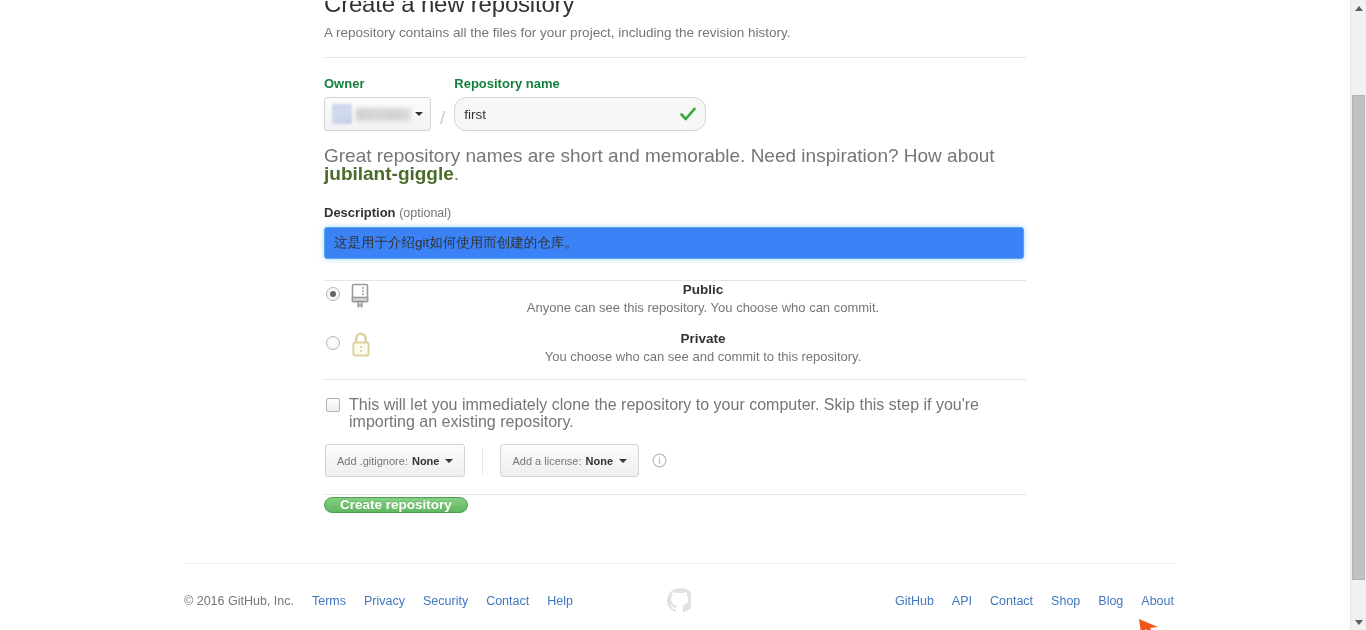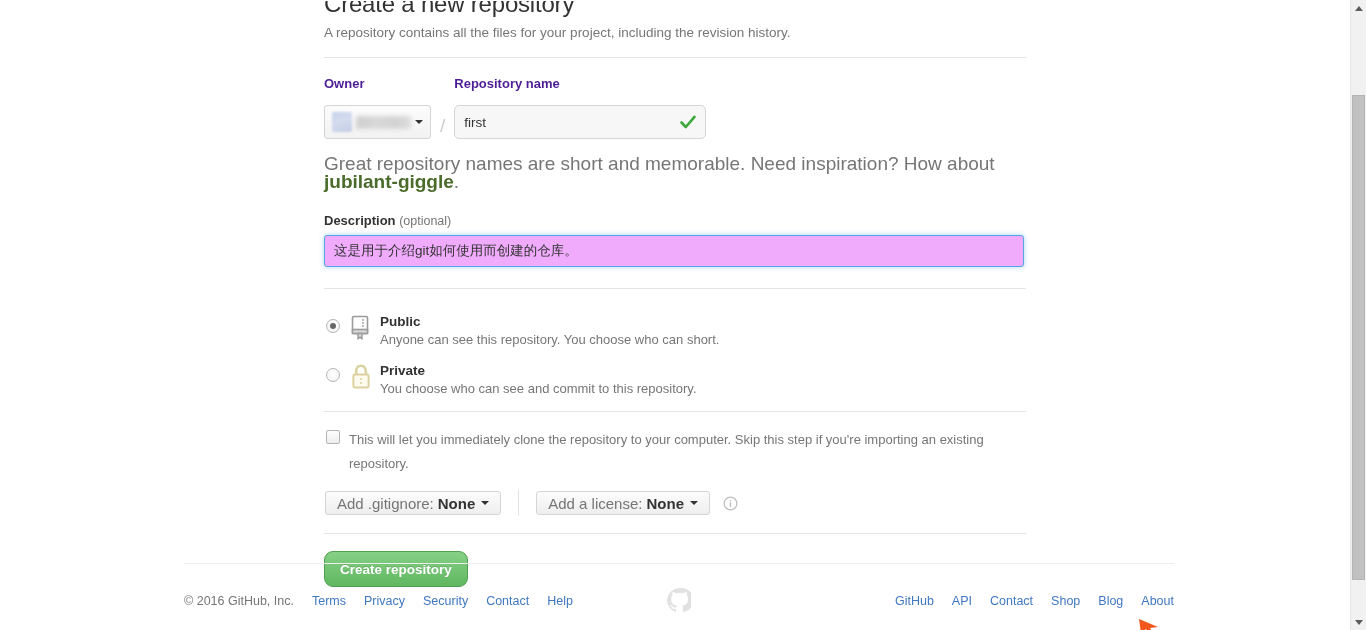--- a/index.html
+++ b/index.html
@@ -68,22 +68,22 @@
   
   .field-row {
     display: flex;
     align-items: flex-end;
     margin-top: 18px;
   }
   .field-label {
     display: block;
     font-size: 13px;
     font-weight: bold;
-    color: #4c1d95;
-    margin-bottom: 14px;
+    color: #15803d;
+    margin-bottom: 6px;
   }
   .owner-block { width: 107px; }
   .owner-select {
     box-sizing: border-box;
     width: 107px;
     height: 34px;
     background: #fafafa;
     background-image: linear-gradient(#fcfcfc, #f2f2f2);
     border: 1px solid #d5d5d5;
     border-radius: 3px;
@@ -121,21 +121,21 @@
     margin: 0 9px 4px 9px;
     line-height: 1;
   }
   .repo-block { flex: none; width: 252px; }
   .repo-input-wrap { position: relative; }
   .repo-input {
     box-sizing: border-box;
     width: 252px;
     height: 34px;
     border: 1px solid #d5d5d5;
-    border-radius: 5px;
+    border-radius: 12px;
     background: #f7f7f7;
     font-family: "Liberation Sans", sans-serif;
     font-size: 13.5px;
     color: #333;
     padding: 0 30px 0 9px;
     outline: none;
   }
   .check-icon {
     position: absolute;
     right: 9px;
@@ -165,32 +165,32 @@
   }
   .desc-input {
     box-sizing: border-box;
     display: block;
     margin-top: 6px;
     width: 700px;
     height: 32px;
     border: 1px solid #51a7e8;
     border-radius: 3px;
     box-shadow: 0 0 5px rgba(81,167,232,0.5);
-    background: #f0abfc;
+    background: #3b82f6;
     font-family: "Liberation Sans", sans-serif;
     font-size: 13.5px;
     color: #333;
     padding: 0 9px;
     outline: none;
   }
 
   .rule-desc { margin-top: 21px; }
 
   
-  .vis-list { margin-top: 24px; }
+  .vis-list { margin-top: 0; text-align: center; }
   .vis-item {
     display: flex;
     align-items: flex-start;
     margin-bottom: 14px;
   }
   .radio {
     width: 12px; height: 12px;
     border-radius: 50%;
     border: 1px solid #b4b4b4;
     background: radial-gradient(circle at 50% 40%, #fff 0%, #f2f2f2 100%);
@@ -233,43 +233,43 @@
     flex: none;
     margin: 4px 9px 0 2px;
   }
   .readme-title {
     font-size: 13.5px;
     font-weight: bold;
     color: #333;
     line-height: 17px;
   }
   .readme-desc {
-    font-size: 13px;
+    font-size: 16px;
     color: #767676;
-    line-height: 24px;
+    line-height: 17px;
     margin-top: 2px;
   }
 
   
   .dd-row {
     display: flex;
     align-items: center;
     margin-top: 14px;
     margin-left: 1px;
   }
   .dd-btn {
-    height: 24px;
+    height: 33px;
     box-sizing: border-box;
     display: inline-flex;
     align-items: center;
     padding: 0 11px;
     border: 1px solid #d5d5d5;
     border-radius: 3px;
     background-image: linear-gradient(#fcfcfc, #eeeeee);
-    font-size: 15px;
+    font-size: 11px;
     color: #767676;
     white-space: nowrap;
     cursor: pointer;
   }
   .dd-btn b { color: #333; font-weight: bold; margin-left: 4px; }
   .dd-btn .caret-dd {
     width: 0; height: 0;
     border-left: 4px solid transparent;
     border-right: 4px solid transparent;
     border-top: 4px solid #333;
@@ -280,22 +280,22 @@
     height: 26px;
     background: #e5e5e5;
     margin: 0 17px;
   }
   .info-icon { margin-left: 13px; width: 15px; height: 15px; }
 
   .rule-dd { margin-top: 17px; }
 
   
   .btn-create {
-    margin-top: 17px;
-    height: 36px;
+    margin-top: 0;
+    height: 16px;
     box-sizing: border-box;
     display: inline-flex;
     align-items: center;
     justify-content: center;
     padding: 0 15px;
     border: 1px solid #4f9e4f;
     border-radius: 9px;
     background-image: linear-gradient(#85d085, #60b760);
     color: #fff;
     font-size: 13.5px;
@@ -447,21 +447,21 @@
           <svg class="vis-icon" viewBox="0 0 22 26">
             <rect x="2.5" y="1.5" width="15" height="17" rx="1.2" fill="#fdfdfd" stroke="#9b9b9b" stroke-width="1.6"></rect>
             <rect x="2.5" y="14.5" width="15" height="4" fill="#d8d8d8" stroke="#9b9b9b" stroke-width="1.6"></rect>
             <path d="M8 18.5 L8 24 L10 22 L12 24 L12 18.5 Z" fill="#d8d8d8" stroke="#9b9b9b" stroke-width="1.4" stroke-linejoin="round"></path>
             <circle cx="13" cy="5" r="0.9" fill="#9b9b9b"></circle>
             <circle cx="13" cy="8" r="0.9" fill="#9b9b9b"></circle>
             <circle cx="13" cy="11" r="0.9" fill="#9b9b9b"></circle>
           </svg>
           <div class="vis-text">
             <div class="vis-title">Public</div>
-            <div class="vis-desc">Anyone can see this repository. You choose who can short.</div>
+            <div class="vis-desc">Anyone can see this repository. You choose who can commit.</div>
           </div>
         </div>
 
         <div class="vis-item">
           <span class="radio"></span>
           <svg class="vis-icon" viewBox="0 0 22 26">
             <path d="M6.2 11 L6.2 6.6 a4.8 4.8 0 0 1 9.6 0 L15.8 11" fill="none" stroke="#dcd2a0" stroke-width="2.6"></path>
             <rect x="3.4" y="10.5" width="15.2" height="13" rx="1.4" fill="#fdfbef" stroke="#dcd2a0" stroke-width="2"></rect>
             <circle cx="11" cy="15" r="1.1" fill="#dcd2a0"></circle>
             <circle cx="11" cy="19" r="1.1" fill="#dcd2a0"></circle>

